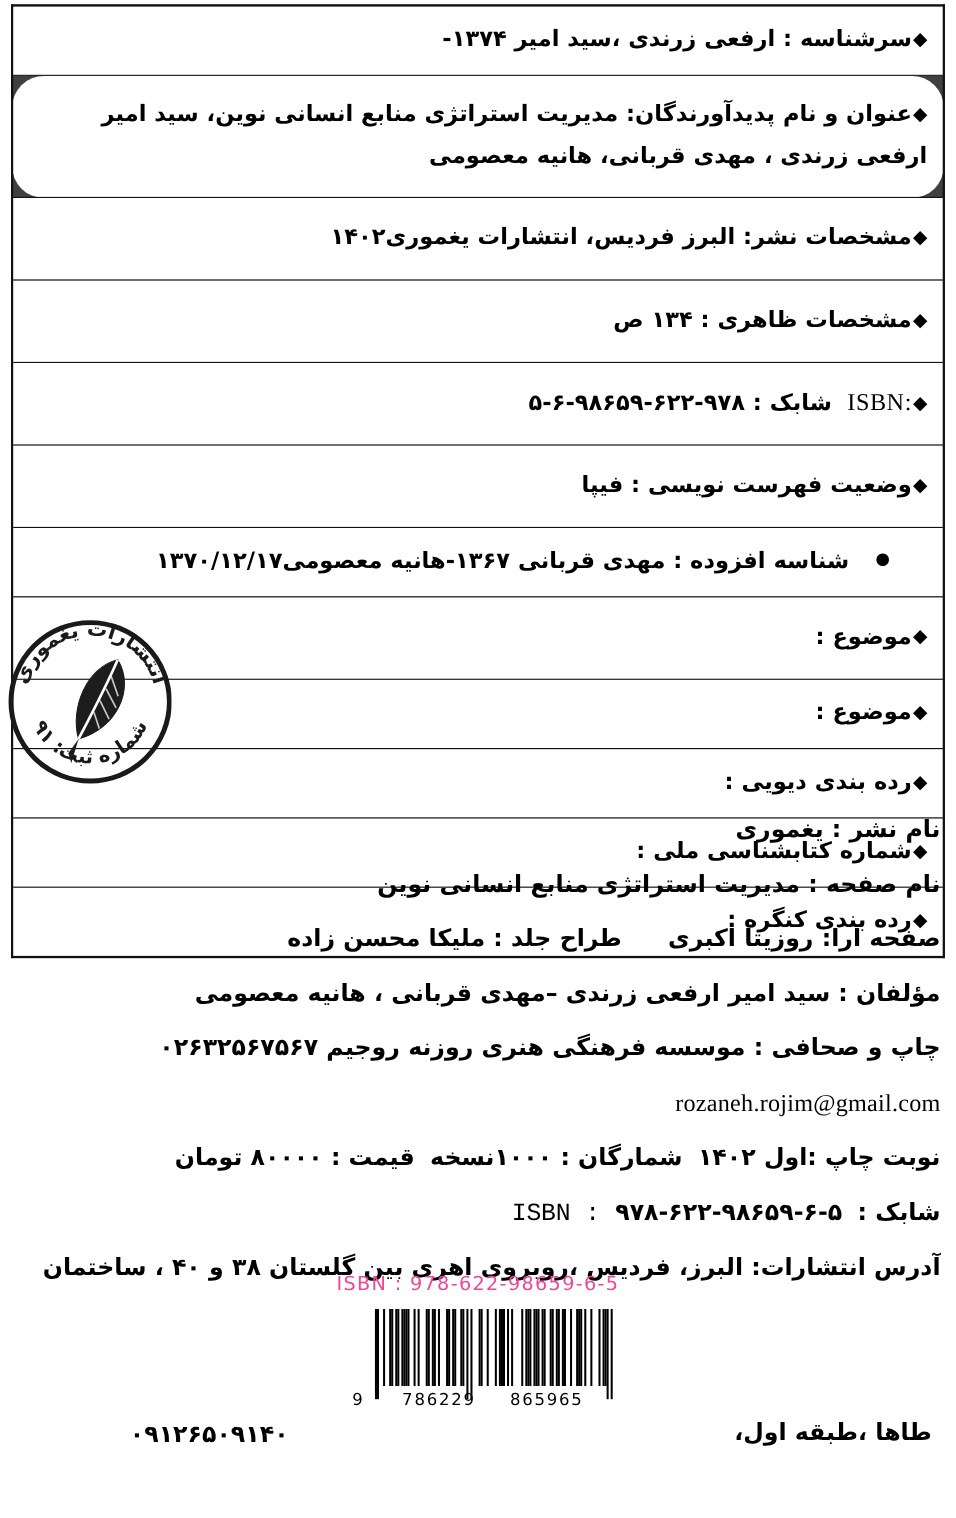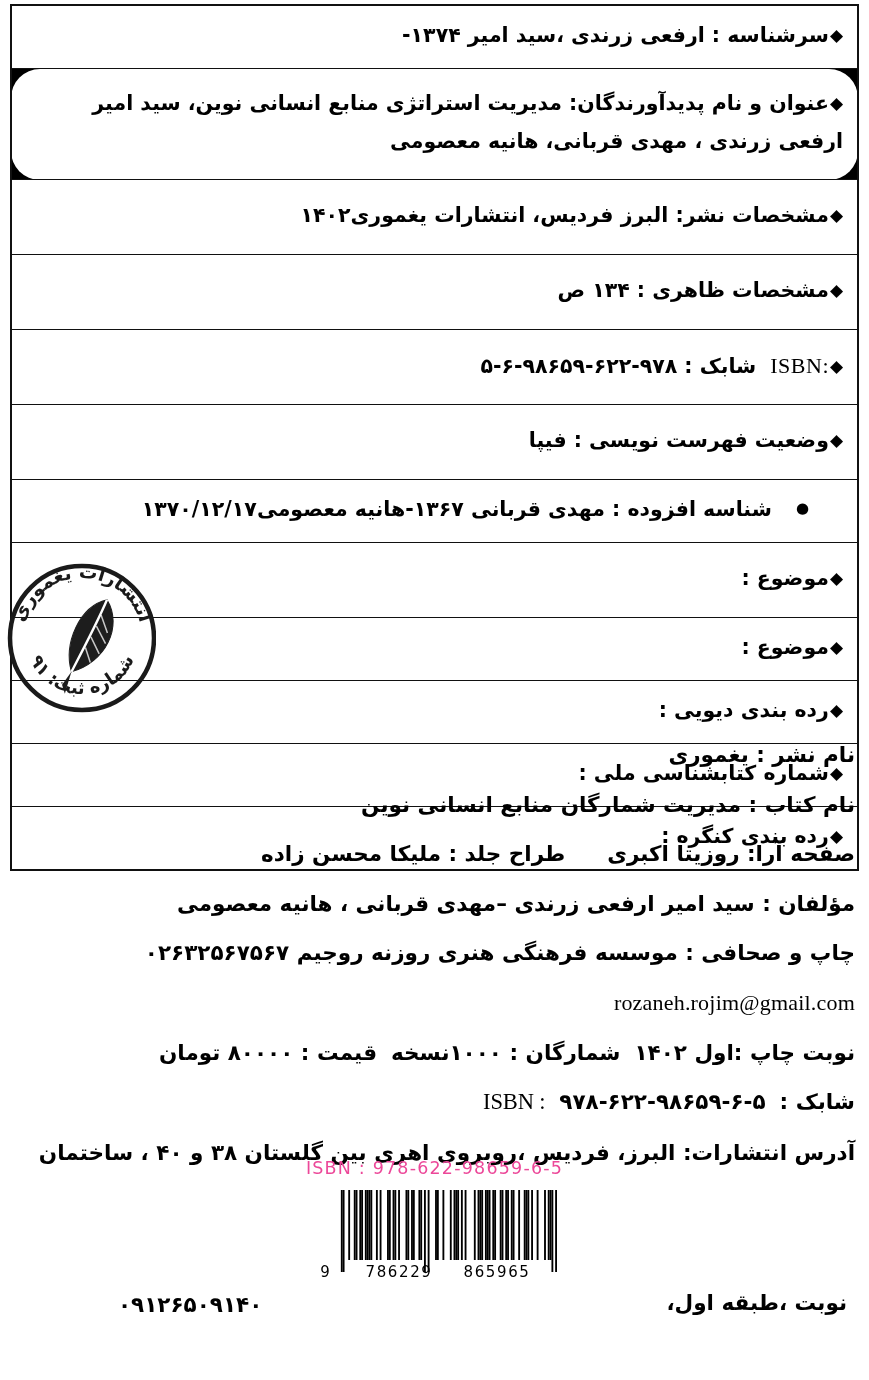--- a/index.html
+++ b/index.html
@@ -20,21 +20,21 @@
 
   
   .cip-table {
     position: absolute;
     left: 10px;
     top: 4px;
     width: 849px;
     border-collapse: collapse;
     border: 2px solid #111;
     table-layout: fixed;
-    background: #000000;
+    background: #404040;
   }
   .cip-table tr { background: #fff; }
   .cip-table td {
     border: 1.6px solid #111;
     padding: 6px 14px 8px 14px;
     text-align: right;
     vertical-align: middle;
     font-size: 20.5px;
     font-weight: 700;
     line-height: 1.85;
@@ -101,21 +101,21 @@
   .gapxs { display: inline-block; width: 14px; }
   .email {
     font-family: "Liberation Serif", "DejaVu Serif", serif;
     font-size: 22px;
     font-weight: 400;
     direction: ltr;
     unicode-bidi: embed;
     letter-spacing: 0.2px;
   }
   .isbn-bottom-latin {
-    font-family: Liberation Serif, serif;
+    font-family: Liberation Mono, monospace;
     font-weight: 400;
     font-size: 22.5px;
     direction: ltr;
     unicode-bidi: embed;
   }
 
   .lines-wrap > div { margin-bottom: 28px; }
   .lines-wrap > div:last-child { margin-bottom: 0; }
 
   
@@ -255,21 +255,21 @@
 </svg>
 
 <div class="colophon">
   <div class="lines-wrap">
 
     <div class="cl">
       <span>نام نشر : یغموری</span>
     </div>
 
     <div class="cl">
-      <span>نام کتاب : مدیریت شمارگان منابع انسانی نوین</span>
+      <span>نام صفحه : مدیریت استراتژی منابع انسانی نوین</span>
     </div>
 
     <div class="cl">
       <span>صفحه آرا: روزیتا  اکبری</span><span class="gapsm"></span><span>طراح جلد : ملیکا  محسن زاده</span>
     </div>
 
     <div class="cl">
       <span>مؤلفان : سید امیر ارفعی زرندی –مهدی قربانی ، هانیه معصومی</span>
     </div>
 
@@ -363,15 +363,15 @@
         <rect x="252.46" y="4" width="1.85" height="82"></rect>
         <rect x="256.15" y="4" width="1.85" height="82"></rect>
       </g>
     <text x="26" y="91" font-family="'DejaVu Sans', sans-serif" font-size="15" fill="#000" text-anchor="middle">9</text>
     <text x="100" y="91" font-family="'DejaVu Sans', sans-serif" font-size="15" fill="#000" text-anchor="middle" letter-spacing="1.6">786229</text>
     <text x="198" y="91" font-family="'DejaVu Sans', sans-serif" font-size="15" fill="#000" text-anchor="middle" letter-spacing="1.6">865965</text>
   </svg>
 </div>
 
 <div class="footer-row">
-  <div class="footer-addr">نوبت ،طبقه اول،</div>
+  <div class="footer-addr">طاها ،طبقه اول،</div>
   <div class="footer-phone">۰۹۱۲۶۵۰۹۱۴۰</div>
 </div>
 
 </body></html>

